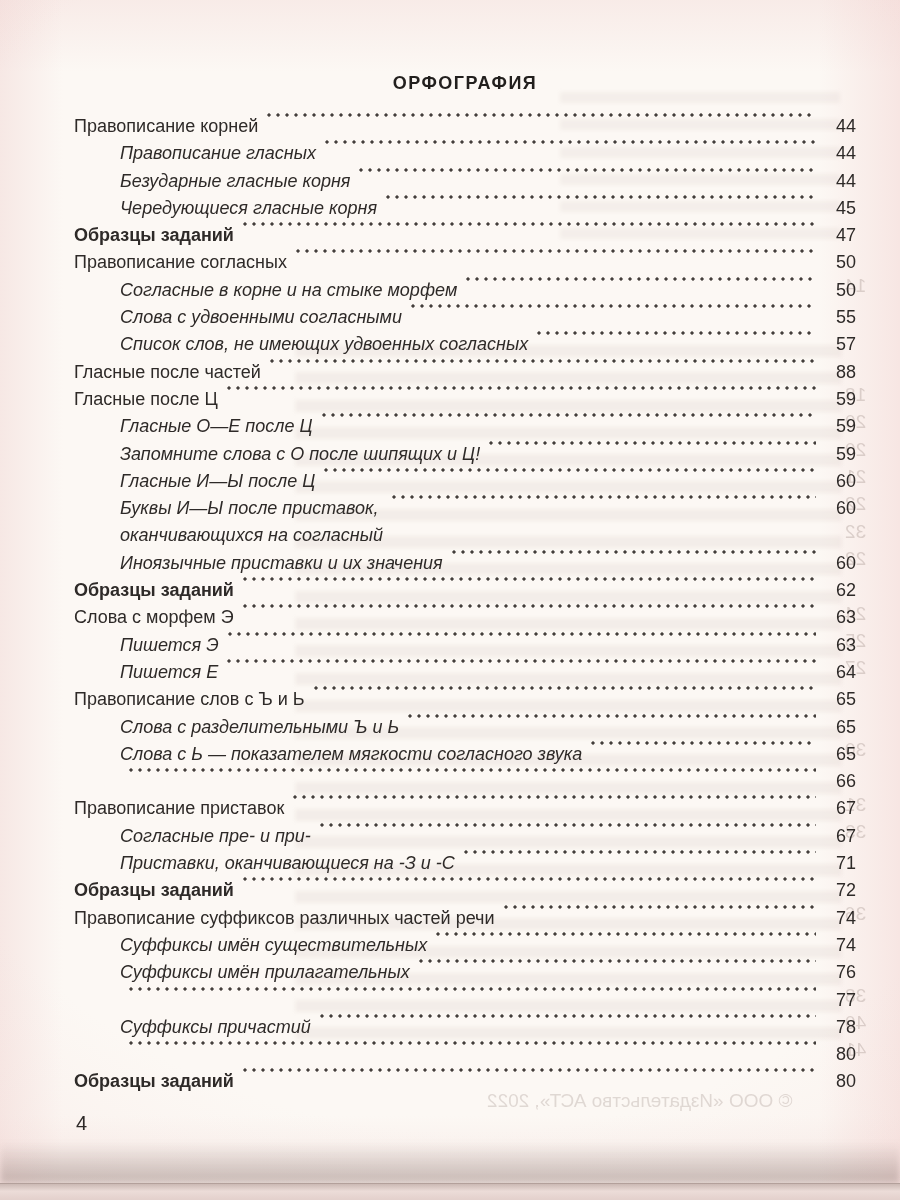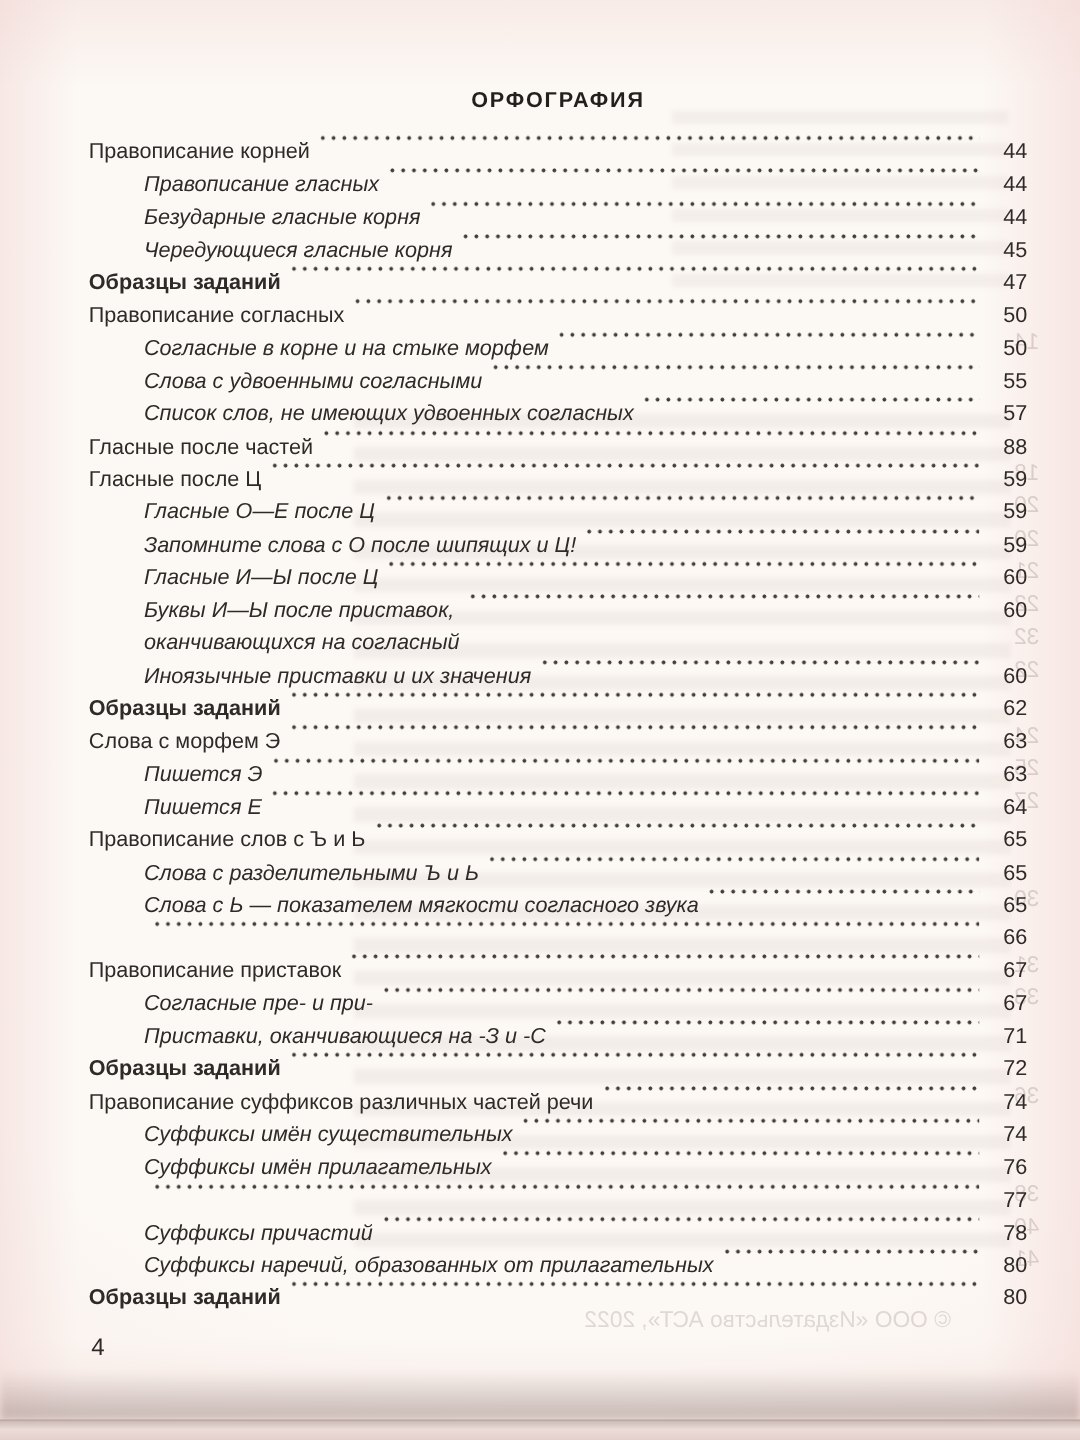--- a/index.html
+++ b/index.html
@@ -334,21 +334,20 @@
         <div class="row l1 italic">
           <span class="dots"></span>
           <span class="pg">77</span>
         </div>
         <div class="row l1 italic">
           <span class="lbl">Суффиксы причастий</span>
           <span class="dots"></span>
           <span class="pg">78</span>
         </div>
         <div class="row l1 italic">
-          <span class="lbl">Суффиксы наречий, образованных от прилагательных</span>
           <span class="dots"></span>
           <span class="pg">80</span>
         </div>
         <div class="row l0 bold">
           <span class="lbl">Образцы заданий</span>
           <span class="dots"></span>
           <span class="pg">80</span>
         </div>
       </div>
   </div>

